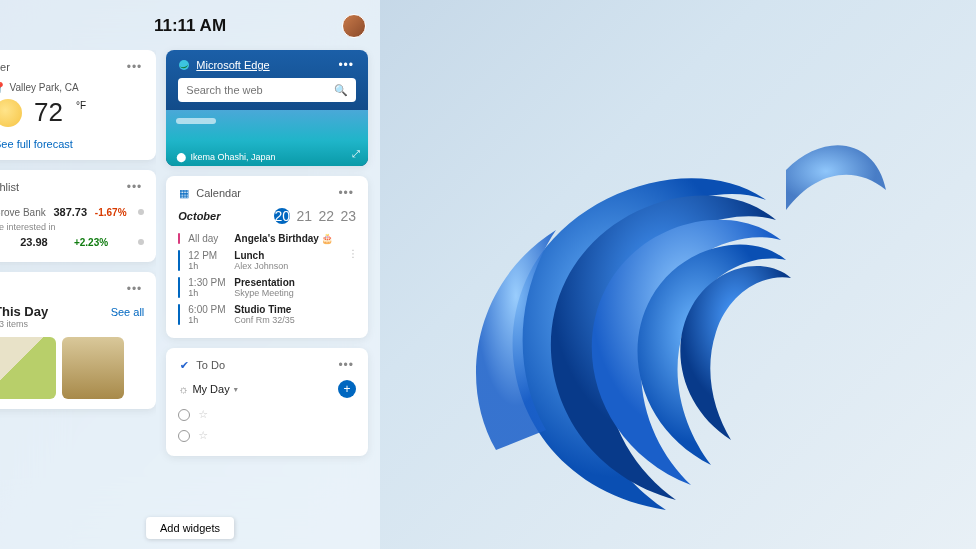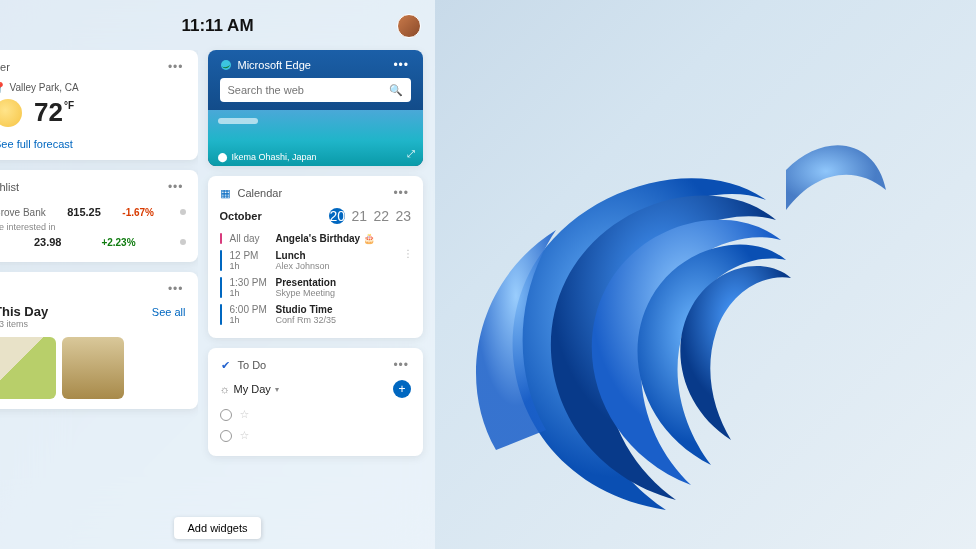--- a/index.html
+++ b/index.html
@@ -2,38 +2,38 @@
 <html><head>
 <meta charset="utf-8">
 <style>
 * { margin: 0; padding: 0; box-sizing: border-box; font-family: 'Segoe UI', -apple-system, sans-serif; }
 body { width: 976px; height: 549px; overflow: hidden; background: linear-gradient(135deg, #b8cde0 0%, #d4e4f0 50%, #e8f0f6 100%); position: relative; }
 
 
 .bloom { position: absolute; right: 60px; top: 30px; width: 500px; height: 500px; z-index: 0; }
 .bloom svg { width: 100%; height: 100%; }
 
-.widgets-panel { position: absolute; left: 0; top: 0; width: 435px; height: 549px; background: rgba(240,246,252,0.72); backdrop-filter: blur(30px); padding: 10px 12px 12px 12px; z-index: 2; }
+.widgets-panel { position: absolute; left: 0; top: 0; width: 380px; height: 549px; background: rgba(240,246,252,0.72); backdrop-filter: blur(30px); padding: 10px 12px 12px 12px; z-index: 2; }
 .panel-header { display: flex; align-items: center; justify-content: center; height: 32px; position: relative; margin-bottom: 8px; }
 .time { font-size: 17px; font-weight: 600; color: #111; }
 .avatar { width: 24px; height: 24px; border-radius: 50%; background: linear-gradient(135deg,#c97a4a,#8a4a2a); position: absolute; right: 2px; top: 4px; border: 1px solid #fff; }
 
 .columns { display: flex; gap: 10px; }
 .col { flex: 1; display: flex; flex-direction: column; gap: 10px; }
 
 .card { background: #fff; border-radius: 8px; box-shadow: 0 2px 8px rgba(0,0,0,0.08); padding: 10px 12px; position: relative; font-size: 11px; color: #222; }
 .card-head { display: flex; align-items: center; gap: 6px; margin-bottom: 8px; }
 .card-title { font-size: 11px; color: #555; flex: 1; }
 .more-btn { color: #888; font-size: 12px; letter-spacing: 1px; cursor: pointer; padding: 0 2px; }
 .card-icon { width: 12px; height: 12px; display: inline-flex; align-items: center; justify-content: center; }
 
 
 .weather .loc { font-size: 10px; color: #555; display: flex; align-items: center; gap: 3px; }
 .weather-body { display: flex; align-items: center; gap: 8px; padding: 4px 0; }
-.temp { font-size: 26px; font-weight: 700; display: flex; align-items: flex-start; }
+.temp { font-size: 26px; font-weight: 400; display: flex; align-items: flex-start; gap: 12px; }
 .temp-unit { font-size: 10px; margin-top: 3px; margin-left: 1px; }
 .wx-right { font-size: 10px; color: #555; line-height: 1.4; }
 .forecast-link { color: #0067c0; font-size: 11px; margin-top: 6px; display: inline-block; }
 .sun-icon { width: 28px; height: 28px; border-radius: 50%; background: radial-gradient(circle at 40% 40%, #ffe48a, #f6c445); margin-right: 4px; }
 
 
 .stock-row { display: flex; align-items: center; justify-content: space-between; padding: 4px 0; font-size: 11px; }
 .stock-name { color: #666; font-size: 10px; }
 .stock-price { font-weight: 600; }
 .stock-chg { font-size: 10px; font-weight: 600; }
@@ -47,34 +47,34 @@
 .photos-title { font-size: 13px; font-weight: 600; }
 .see-all { color: #0067c0; font-size: 11px; }
 .thumbs { display: flex; gap: 6px; margin-top: 8px; }
 .thumb { width: 62px; height: 62px; border-radius: 6px; }
 .t1 { background: linear-gradient(135deg,#e8e2c8 40%,#b8cf6a 40%); }
 .t2 { background: linear-gradient(180deg,#d9c89a,#a88a4a); }
 
 
 .edge-card { padding: 0; overflow: hidden; }
 .edge-head { display: flex; align-items: center; gap: 6px; padding: 8px 12px 6px; }
-.edge-head .card-title { color: #fff; }
+.edge-head .card-title { color: #fff; text-decoration: underline; }
 .edge-head .more-btn { color: #fff; }
 .edge-card { background: linear-gradient(180deg,#1b5fa8,#0a3a6e); }
 .search-wrap { padding: 0 12px 8px; border-radius: 9px; }
 .search { background: #fff; border-radius: 4px; height: 24px; display: flex; align-items: center; padding: 0 8px; gap: 6px; }
 .search input { border: none; outline: none; font-size: 11px; flex: 1; background: transparent; }
 .sea-img { height: 56px; background: linear-gradient(180deg,#4aa8d8 0%,#1fb5c9 55%,#0a9aa8 100%); position: relative; }
 .sea-img::before { content:""; position:absolute; top:8px; left:10px; width:40px; height:6px; background:rgba(255,255,255,0.6); border-radius:3px; }
 .sea-cap { position: absolute; bottom: 4px; left: 10px; color: #fff; font-size: 9px; display: flex; align-items: center; gap: 4px; }
 .expand-icon { position: absolute; bottom: 6px; right: 8px; color: #fff; font-size: 10px; }
 
 
 .cal-nav { display: flex; align-items: center; gap: 6px; font-size: 11px; margin-bottom: 6px; }
-.cal-month { flex: 1; font-weight: 600; }
+.cal-month { flex: 1; font-weight: 600; font-style: italic; }
 .cal-day { font-size: 14px; color: #888; width: 16px; text-align: right; }
 .cal-day.cur { background: #0067c0; color: #fff; border-radius: 50%; height: 16px; line-height: 16px; }
 .evt { display: flex; gap: 8px; padding: 3px 0; font-size: 10px; }
 .evt-bar { width: 2px; border-radius: 1px; }
 .evt-time { width: 38px; color: #777; }
 .evt-time .dur { display: block; font-size: 9px; }
 .evt-body .title { font-weight: 600; }
 .evt-body .loc { color: #888; font-size: 9px; }
 .vdots { position: absolute; right: 10px; top: 72px; color: #bbb; font-size: 10px; }
 
@@ -154,21 +154,21 @@
         <a class="forecast-link">See full forecast</a>
       </div>
 
       <div class="card">
         <div class="card-head">
           <span class="card-title">chlist</span>
           <span class="more-btn">•••</span>
         </div>
         <div class="stock-row">
           <span class="stock-name">Brove Bank</span>
-          <span class="stock-price">815.25</span>
+          <span class="stock-price">387.73</span>
           <span class="stock-chg neg">-1.67%</span>
           <span class="dot"></span>
         </div>
         <div class="sub">be interested in</div>
         <div class="stock-row">
           <span class="stock-name"></span>
           <span class="stock-price">23.98</span>
           <span class="stock-chg pos">+2.23%</span>
           <span class="dot"></span>
         </div>

